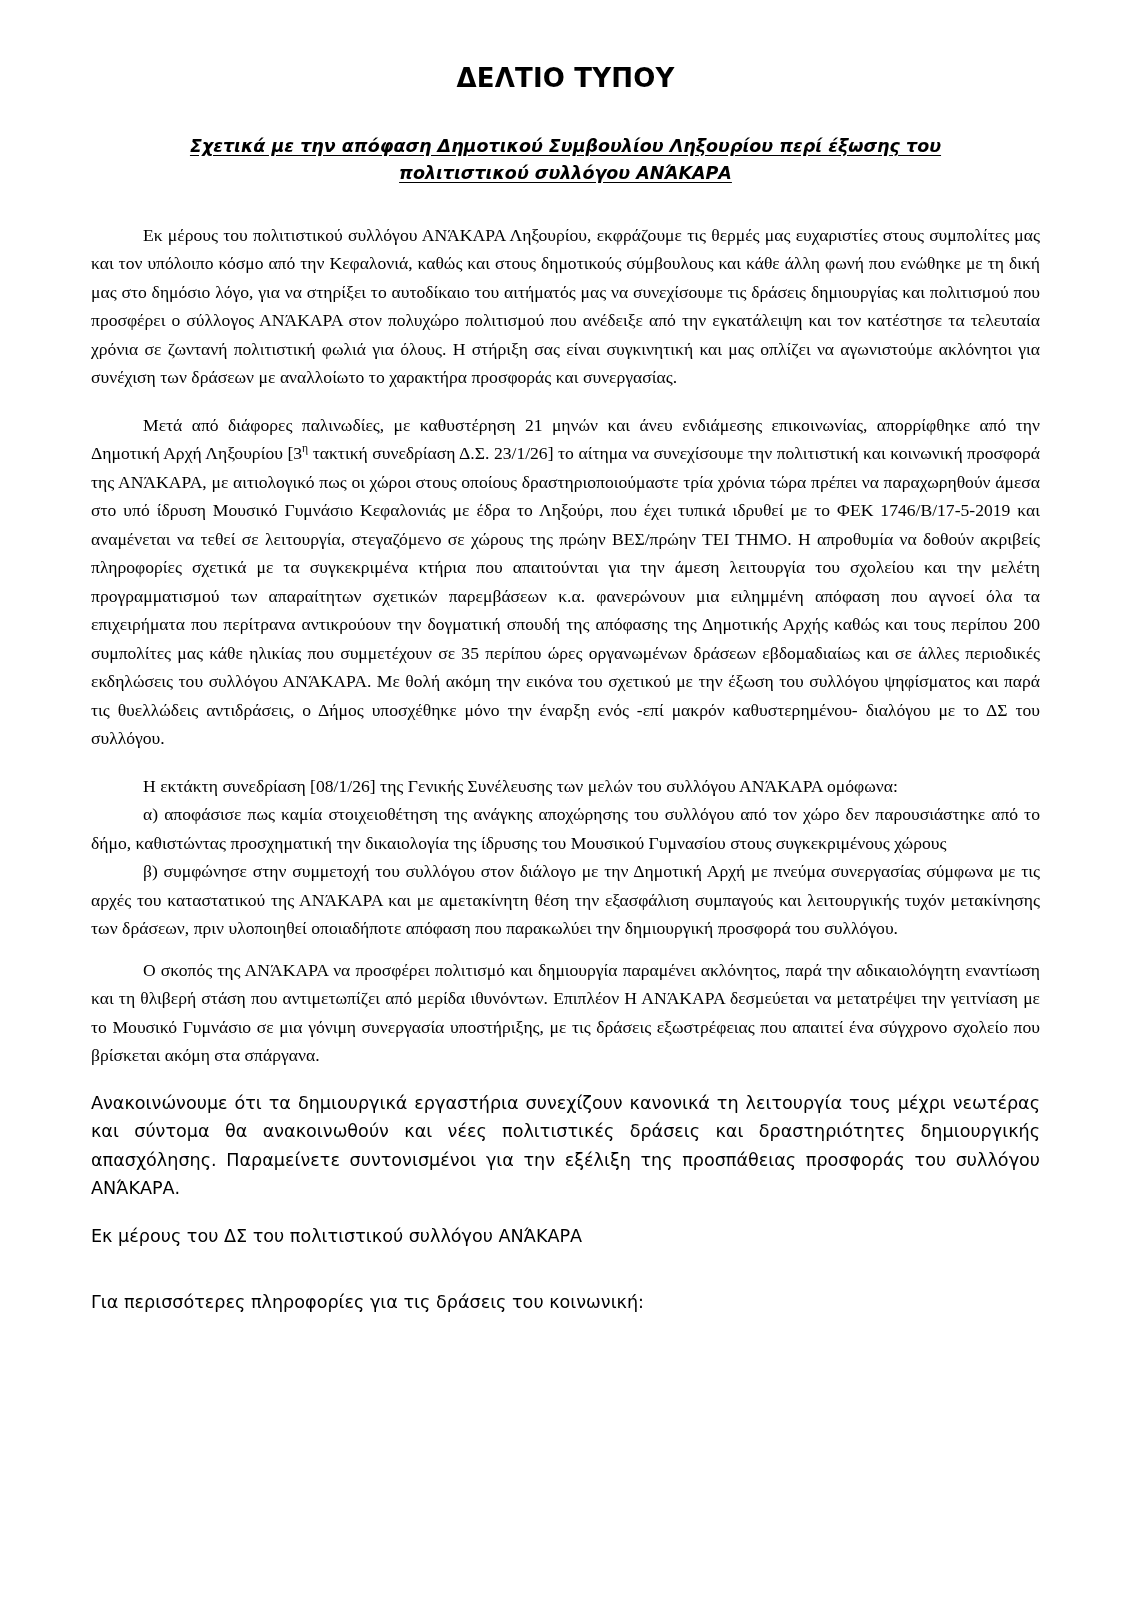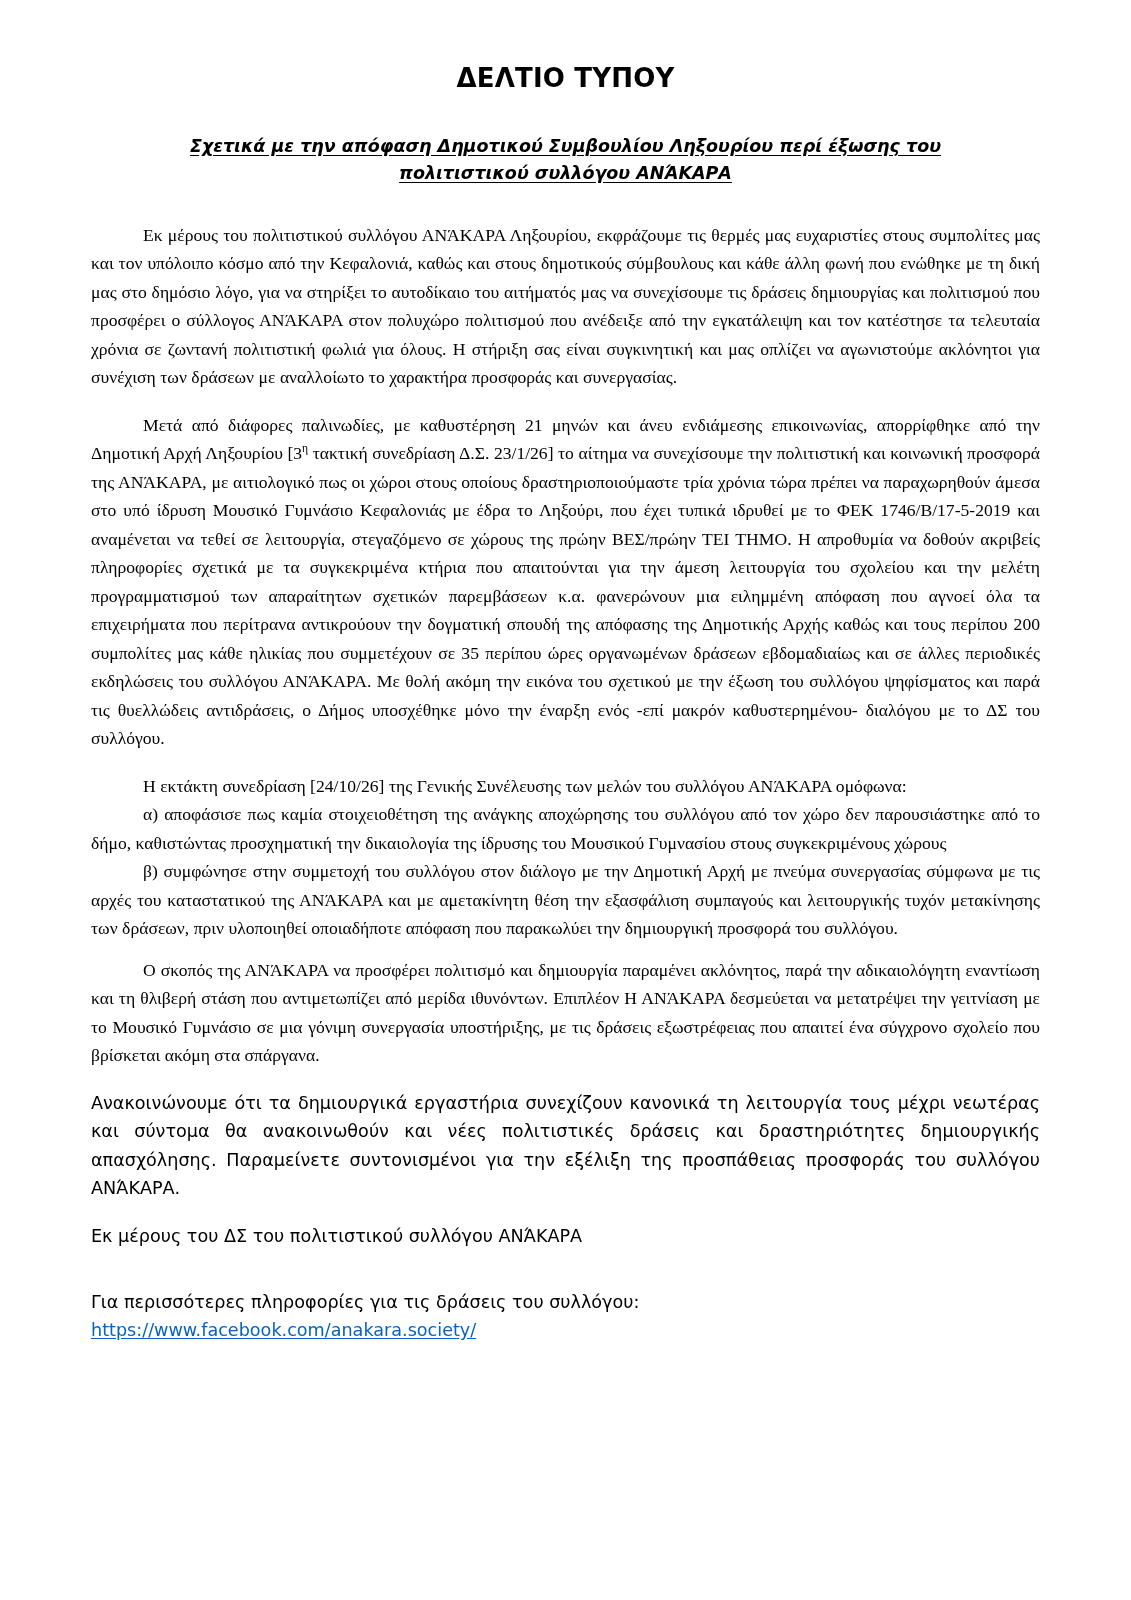--- a/index.html
+++ b/index.html
@@ -93,32 +93,31 @@
 
   <div class="subtitle">
     <span class="su">Σχετικά με την απόφαση Δημοτικού Συμβουλίου Ληξουρίου περί έξωσης του </span><br>
     <span class="su">πολιτιστικού συλλόγου ΑΝΆΚΑΡΑ </span>
   </div>
 
   <p class="body-par indent">Εκ μέρους του πολιτιστικού συλλόγου ΑΝΆΚΑΡΑ Ληξουρίου, εκφράζουμε τις θερμές μας ευχαριστίες στους συμπολίτες μας και τον υπόλοιπο κόσμο από την Κεφαλονιά, καθώς και στους δημοτικούς σύμβουλους και κάθε άλλη φωνή που ενώθηκε με τη δική μας στο δημόσιο λόγο, για να στηρίξει το αυτοδίκαιο του αιτήματός μας να συνεχίσουμε τις δράσεις δημιουργίας και πολιτισμού που προσφέρει ο σύλλογος ΑΝΆΚΑΡΑ στον πολυχώρο πολιτισμού που ανέδειξε από την εγκατάλειψη και τον κατέστησε τα τελευταία χρόνια σε ζωντανή πολιτιστική φωλιά για όλους. Η στήριξη σας είναι συγκινητική και μας οπλίζει να αγωνιστούμε ακλόνητοι για συνέχιση των δράσεων με αναλλοίωτο το χαρακτήρα προσφοράς και συνεργασίας.</p>
 
   <p class="body-par indent"><span>Μετά από διάφορες παλινωδίες, με καθυστέρηση 21 μηνών και άνευ ενδιάμεσης επικοινωνίας, απορρίφθηκε από την Δημοτική Αρχή Ληξουρίου [3</span><span class="sup">η</span><span> τακτική συνεδρίαση Δ.Σ. 23/1/26] το αίτημα να συνεχίσουμε την πολιτιστική και κοινωνική προσφορά της ΑΝΆΚΑΡΑ, με αιτιολογικό πως οι χώροι στους οποίους δραστηριοποιούμαστε τρία χρόνια τώρα πρέπει να παραχωρηθούν άμεσα στο υπό ίδρυση Μουσικό Γυμνάσιο Κεφαλονιάς με έδρα το Ληξούρι, που έχει τυπικά ιδρυθεί με το ΦΕΚ 1746/Β/17-5-2019 και αναμένεται να τεθεί σε λειτουργία, στεγαζόμενο σε χώρους της πρώην ΒΕΣ/πρώην ΤΕΙ ΤΗΜΟ. Η απροθυμία να δοθούν ακριβείς πληροφορίες σχετικά με τα συγκεκριμένα κτήρια που απαιτούνται για την άμεση λειτουργία του σχολείου και την μελέτη προγραμματισμού των απαραίτητων σχετικών παρεμβάσεων κ.α. φανερώνουν μια ειλημμένη απόφαση που αγνοεί όλα τα επιχειρήματα που περίτρανα αντικρούουν την δογματική σπουδή της απόφασης της Δημοτικής Αρχής καθώς και τους περίπου 200 συμπολίτες μας κάθε ηλικίας που συμμετέχουν σε 35 περίπου ώρες οργανωμένων δράσεων εβδομαδιαίως και σε άλλες περιοδικές εκδηλώσεις του συλλόγου ΑΝΆΚΑΡΑ. Με θολή ακόμη την εικόνα του σχετικού με την έξωση του συλλόγου ψηφίσματος και παρά τις θυελλώδεις αντιδράσεις, ο Δήμος υποσχέθηκε μόνο την έναρξη ενός -επί μακρόν καθυστερημένου- διαλόγου με το ΔΣ του συλλόγου.</span></p>
 
-  <p class="body-par indent tight">Η εκτάκτη συνεδρίαση [24/10/26] της Γενικής Συνέλευσης των μελών του συλλόγου ΑΝΆΚΑΡΑ ομόφωνα:</p>
+  <p class="body-par indent tight">Η εκτάκτη συνεδρίαση [08/1/26] της Γενικής Συνέλευσης των μελών του συλλόγου ΑΝΆΚΑΡΑ ομόφωνα:</p>
 
   <p class="body-par indent tight">α) αποφάσισε πως καμία στοιχειοθέτηση της ανάγκης αποχώρησης του συλλόγου από τον χώρο δεν παρουσιάστηκε από το δήμο, καθιστώντας προσχηματική την δικαιολογία της ίδρυσης του Μουσικού Γυμνασίου στους συγκεκριμένους χώρους</p>
 
   <p class="body-par indent gap-sm">β) συμφώνησε στην συμμετοχή του συλλόγου στον διάλογο με την Δημοτική Αρχή με πνεύμα συνεργασίας σύμφωνα με τις αρχές του καταστατικού της ΑΝΆΚΑΡΑ και με αμετακίνητη θέση την εξασφάλιση συμπαγούς και λειτουργικής τυχόν μετακίνησης των δράσεων, πριν υλοποιηθεί οποιαδήποτε απόφαση που παρακωλύει την δημιουργική προσφορά του συλλόγου.</p>
 
   <p class="body-par indent">Ο σκοπός της ΑΝΆΚΑΡΑ να προσφέρει πολιτισμό και δημιουργία παραμένει ακλόνητος, παρά την αδικαιολόγητη εναντίωση και τη θλιβερή στάση που αντιμετωπίζει από μερίδα ιθυνόντων. Επιπλέον Η ΑΝΆΚΑΡΑ δεσμεύεται να μετατρέψει την γειτνίαση με το Μουσικό Γυμνάσιο σε μια γόνιμη συνεργασία υποστήριξης, με τις δράσεις εξωστρέφειας που απαιτεί ένα σύγχρονο σχολείο που βρίσκεται ακόμη στα σπάργανα.</p>
 
   <p class="body-par">Ανακοινώνουμε ότι τα δημιουργικά εργαστήρια συνεχίζουν κανονικά τη λειτουργία τους μέχρι νεωτέρας και σύντομα θα ανακοινωθούν και νέες πολιτιστικές δράσεις και δραστηριότητες δημιουργικής απασχόλησης. Παραμείνετε συντονισμένοι για την εξέλιξη της προσπάθειας προσφοράς του συλλόγου ΑΝΆΚΑΡΑ.</p>
 
   <p class="plain">Εκ μέρους του ΔΣ του πολιτιστικού συλλόγου ΑΝΆΚΑΡΑ</p>
 
   <div class="spacer-lg"></div>
 
   <div class="links-block">
-    <p class="plain">Για περισσότερες πληροφορίες για τις δράσεις του συλλόγου:</p>
-    <a class="doc-link" href="#">https://www.facebook.com/anakara.society/</a>
+    <p class="plain">Για περισσότερες πληροφορίες για τις δράσεις του κοινωνική:</p>
   </div>
 
 </div>
 
 </body></html>

